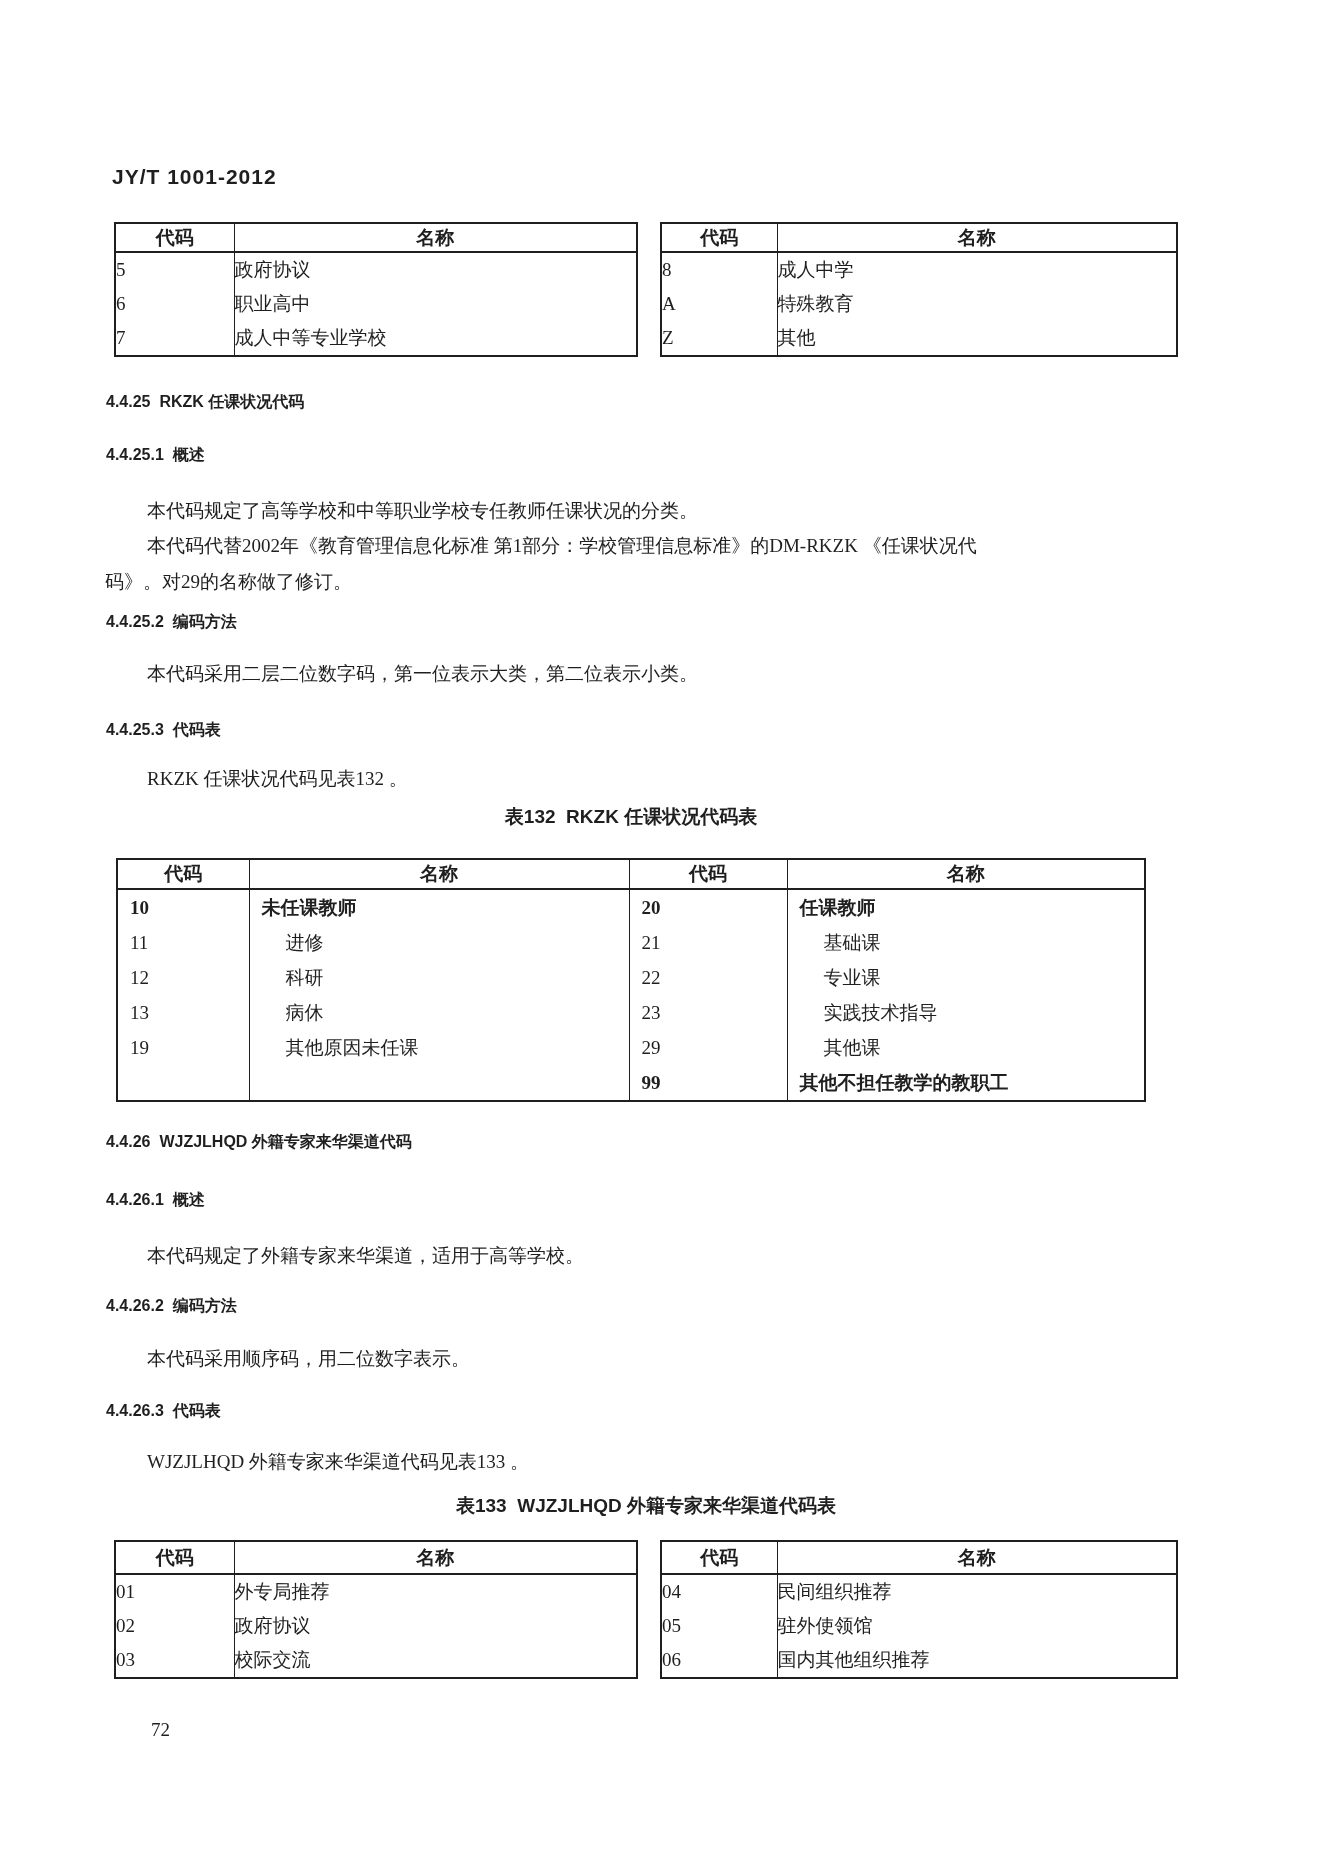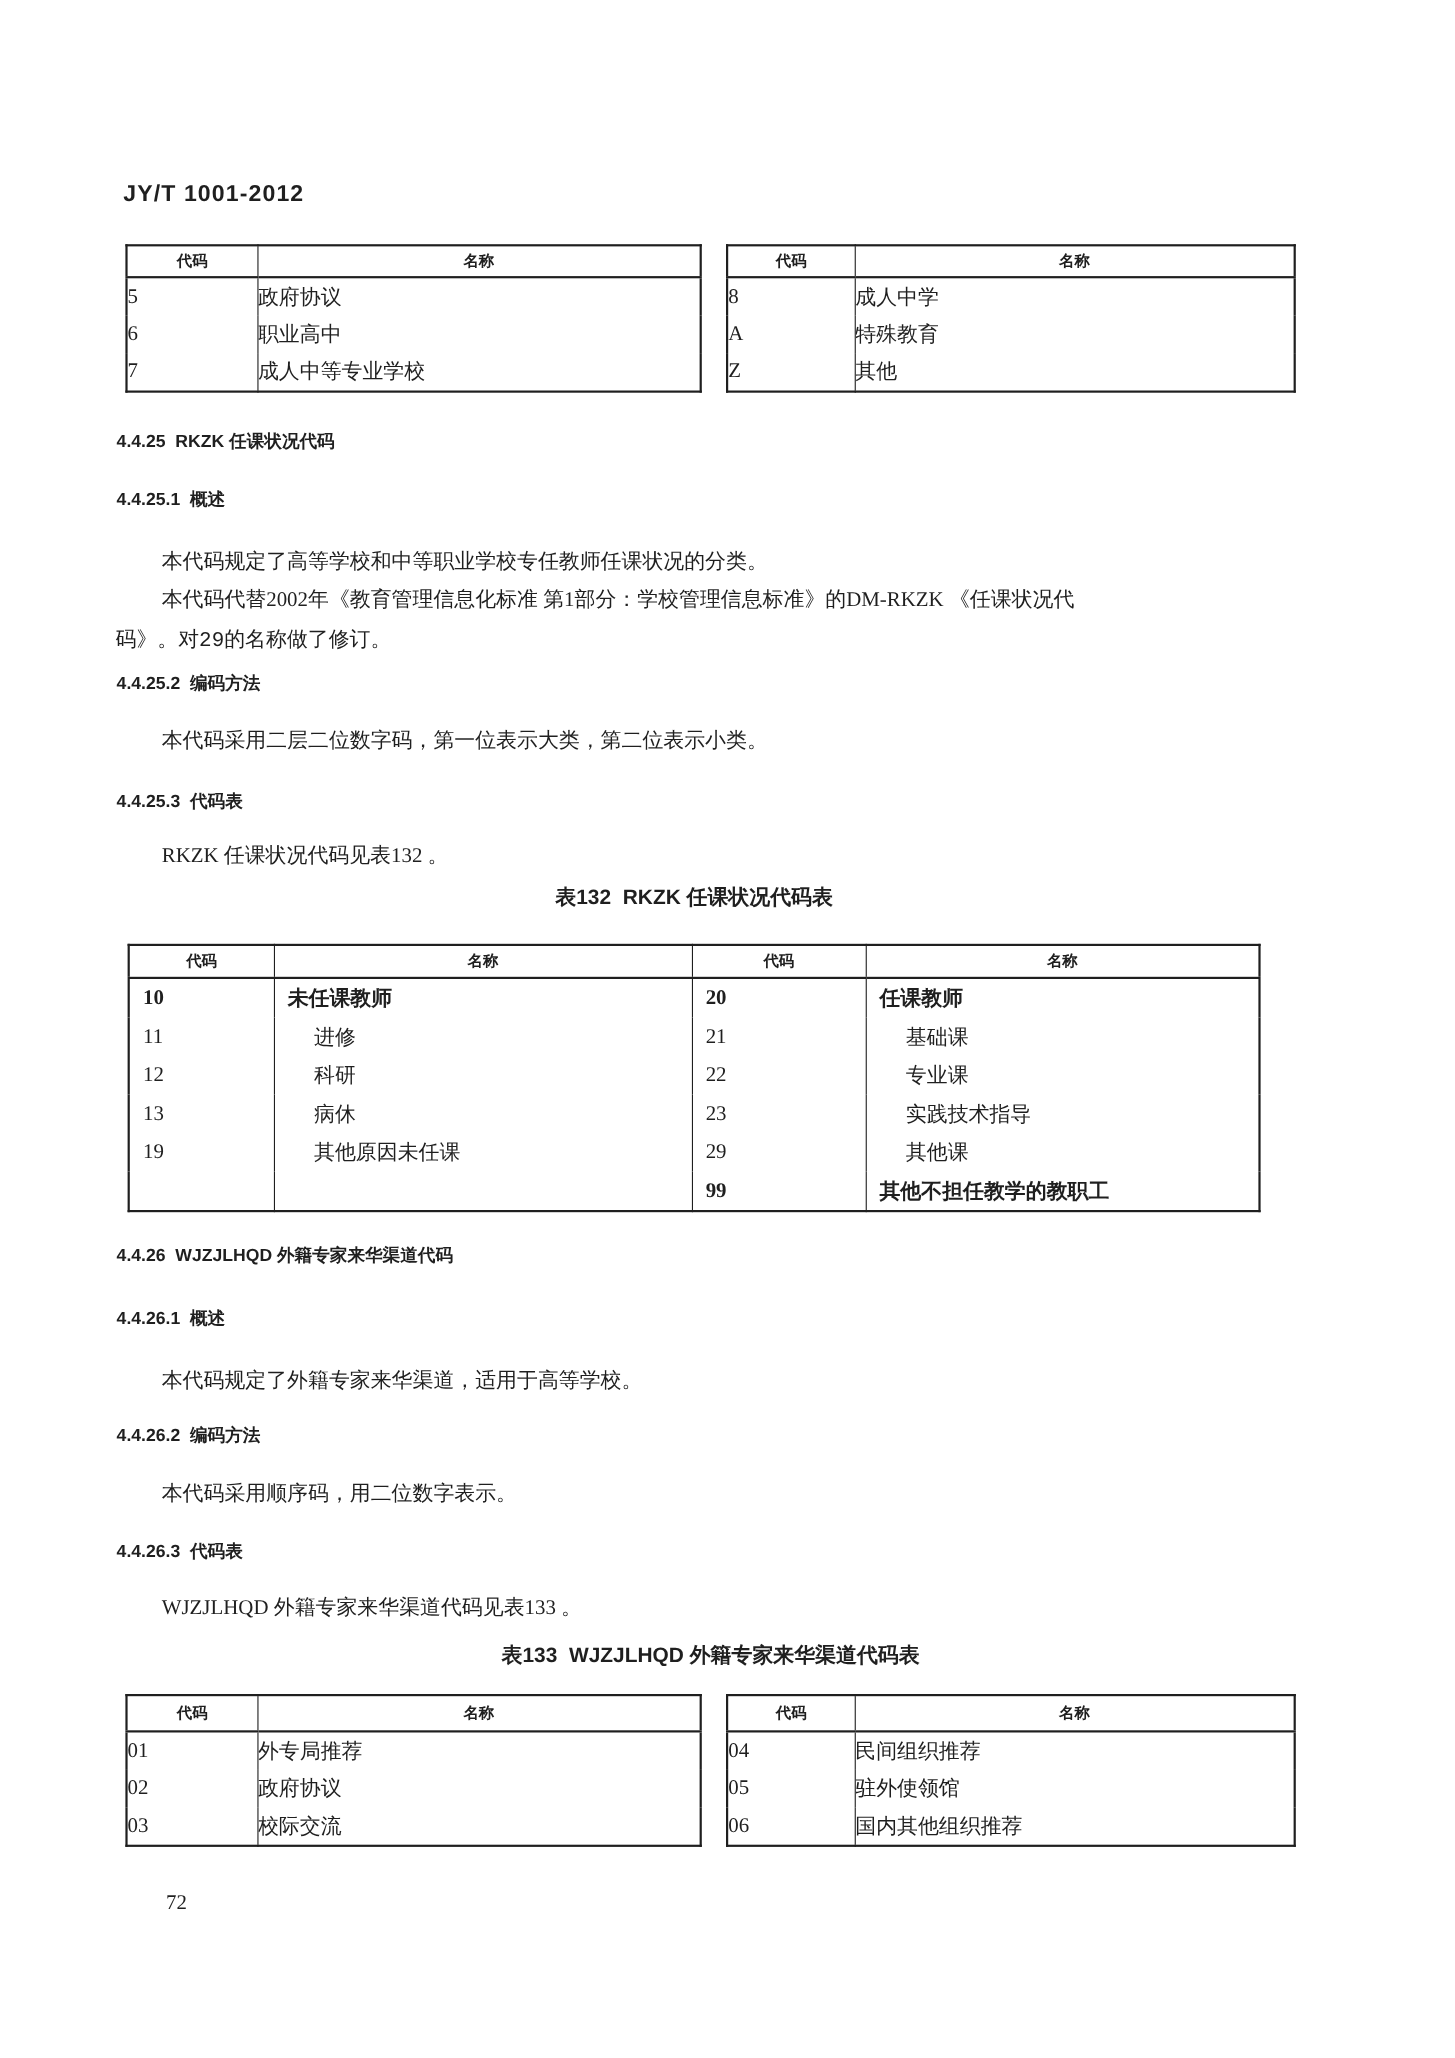--- a/index.html
+++ b/index.html
@@ -21,21 +21,21 @@
   .indent{text-indent:42px;}
   .p2{line-height:36px;}
   .caption{
     font-family:"Liberation Sans","DejaVu Sans",sans-serif;font-weight:bold;
     font-size:19px;line-height:26px;text-align:center;white-space:pre;
   }
   table.codes{border-collapse:collapse;table-layout:fixed;background:#fff;}
   table.codes{border:2.5px solid #1f1f1f;}
   table.codes th{
     font-family:"Liberation Sans","DejaVu Sans",sans-serif;font-weight:bold;
-    font-size:14px;border-bottom:2.5px solid #1f1f1f;
+    font-size:19px;border-bottom:2.5px solid #1f1f1f;
     padding:0;vertical-align:middle;
   }
   table.codes td{
     font-size:19px;padding:0;vertical-align:middle;overflow:hidden;
     white-space:nowrap;
   }
   table.codes td.vd, table.codes th.vd{border-left:1.5px solid #1f1f1f;}
   td.code{padding-left:11px;}
   td.name{padding-left:15px;}
   
@@ -107,21 +107,21 @@
       </tr>
     </tbody>
       </table>
   </div>
 
   <div class="abs hd" style="top:390px;">4.4.25  RKZK 任课状况代码</div>
   <div class="abs hd" style="top:443px;">4.4.25.1  概述</div>
   <div class="abs para indent" style="top:498px;">本代码规定了高等学校和中等职业学校专任教师任课状况的分类。</div>
   <div class="abs para p2" style="top:528px;">
     <span class="indent" style="display:block;">本代码代替2002年《教育管理信息化标准 第1部分：学校管理信息标准》的DM-RKZK 《任课状况代</span>
-    <span style="display:block;font-family:Liberation Mono, monospace;">码》。对29的名称做了修订。</span>
+    <span style="display:block;">码》。对29的名称做了修订。</span>
   </div>
   <div class="abs hd" style="top:610px;">4.4.25.2  编码方法</div>
   <div class="abs para indent" style="top:661px;">本代码采用二层二位数字码，第一位表示大类，第二位表示小类。</div>
   <div class="abs hd" style="top:718px;">4.4.25.3  代码表</div>
   <div class="abs para indent" style="top:766px;">RKZK 任课状况代码见表132 。</div>
   <div class="abs caption" style="left:116px;top:804px;width:1030px;">表132  RKZK 任课状况代码表</div>
 
   <table class="abs codes t-132" style="left:116px;top:858px;width:1030px;">
     <colgroup>
       <col style="width:132px;">

